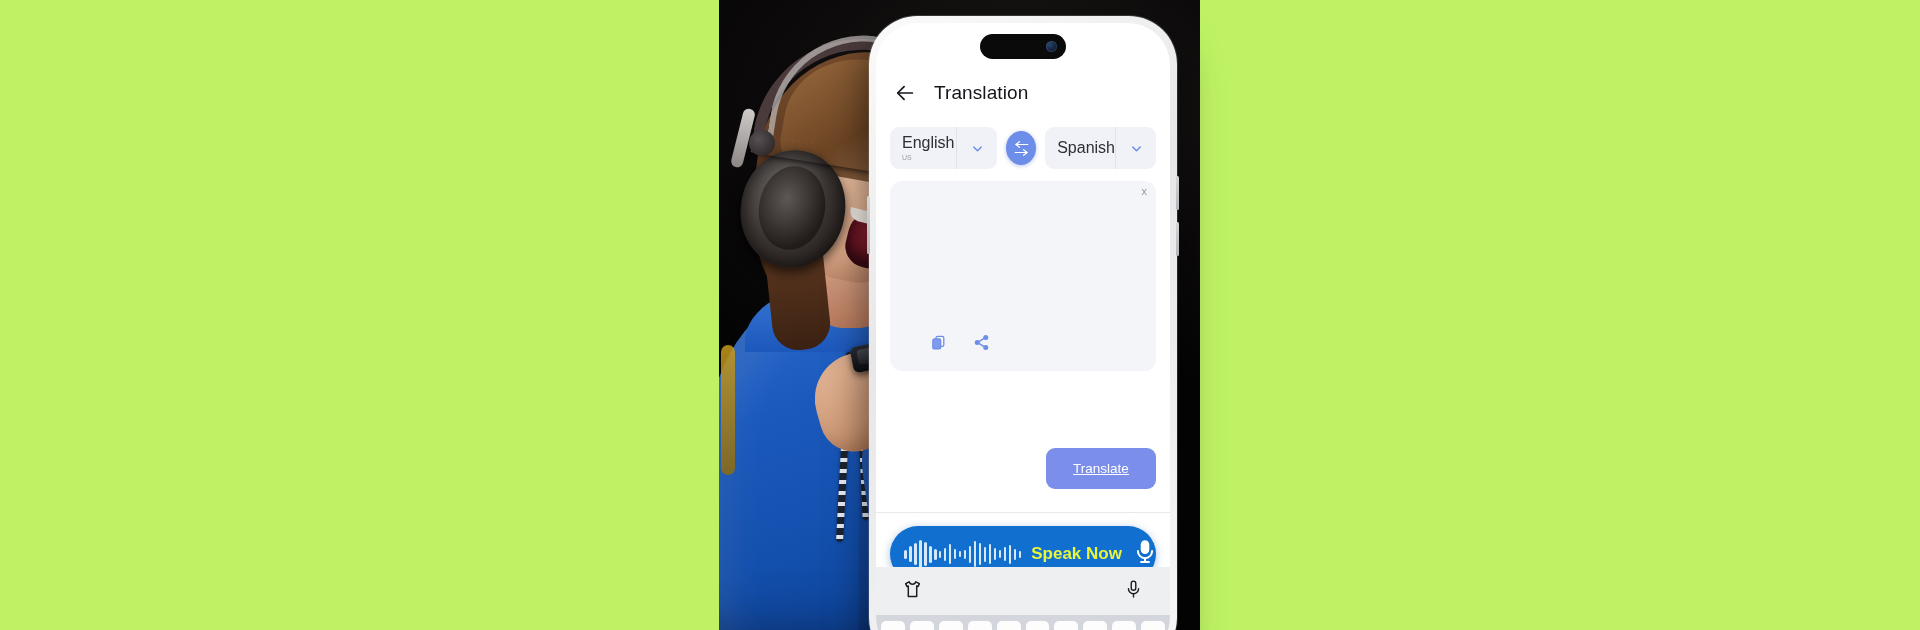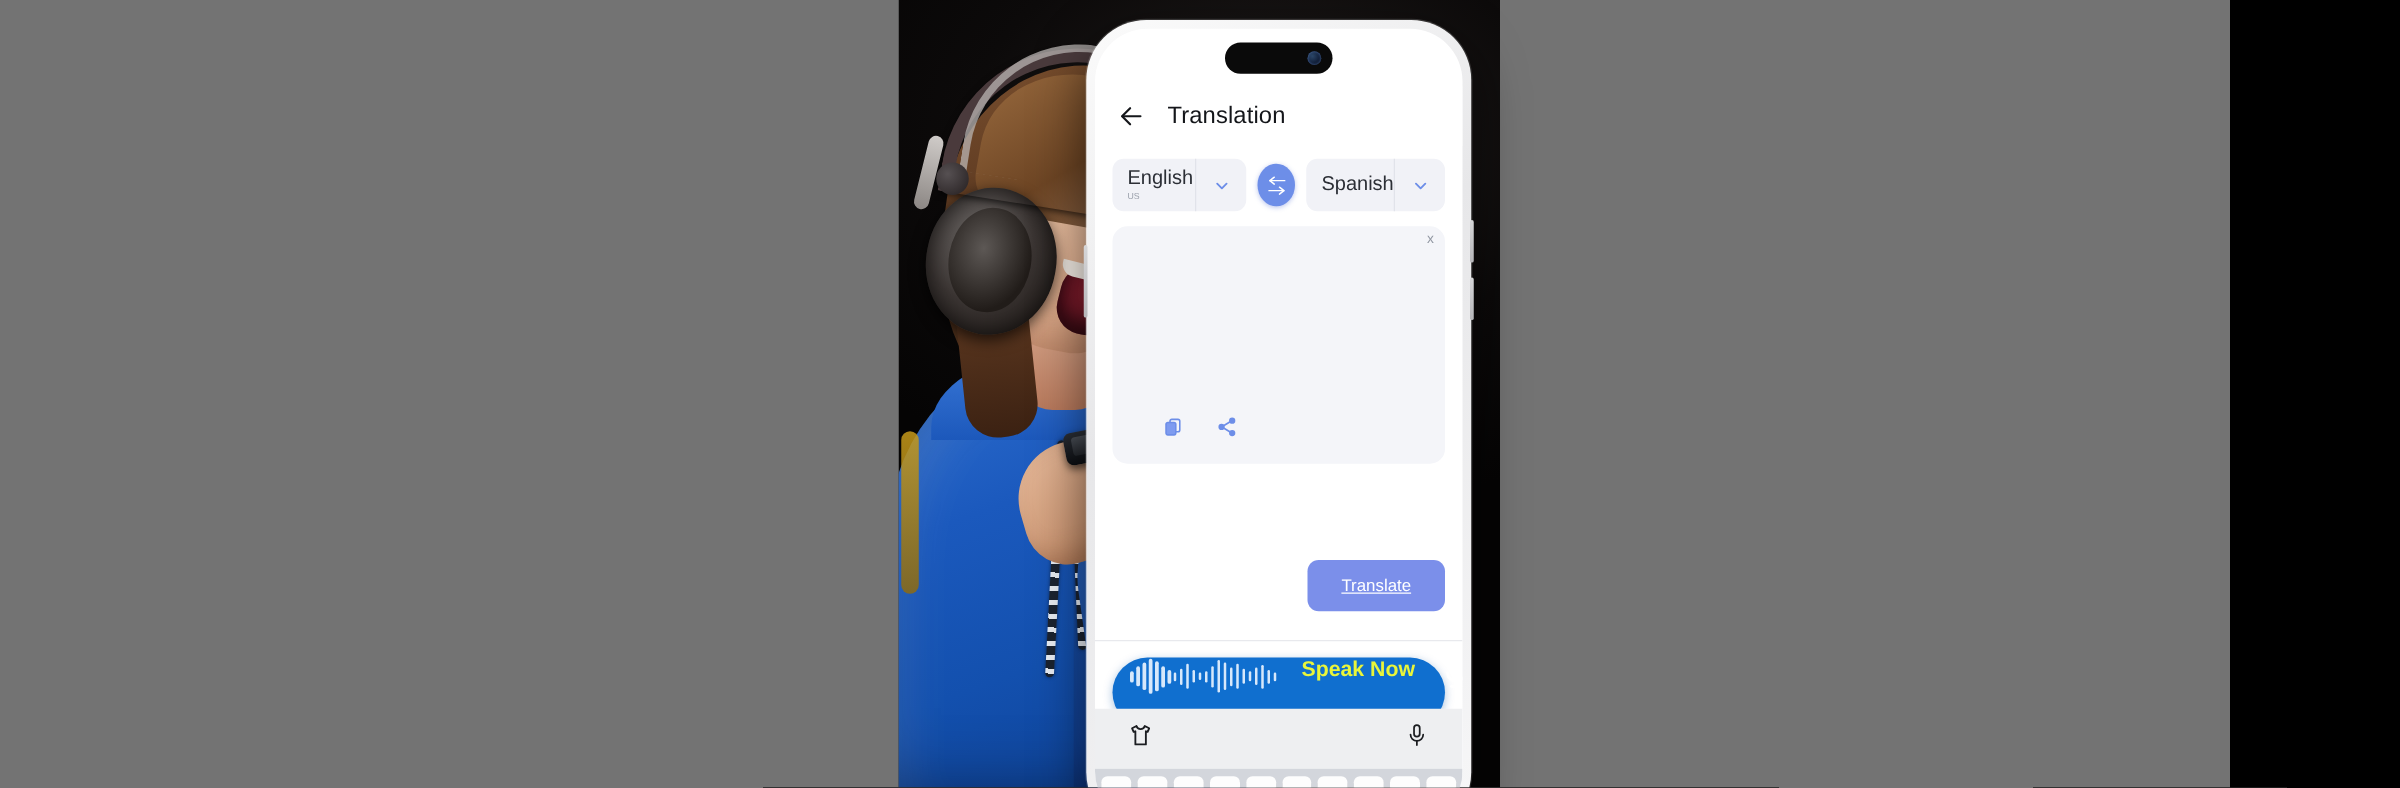--- a/index.html
+++ b/index.html
@@ -9,23 +9,23 @@
   }
   body {
     width: 1920px;
     height: 630px;
     overflow: hidden;
     font-family: "Liberation Sans", sans-serif;
   }
 
   #stage {
     position: relative;
-    width: 1784px;
+    width: 1920px;
     height: 630px;
-    background: #737373;
+    background: #bef264;
     overflow: hidden;
   }
 
   
   .photo-backdrop {
     position: absolute;
     left: 719px;
     top: 0;
     width: 481px;
     height: 630px;
@@ -493,24 +493,24 @@
     height: 56px;
     display: flex;
     justify-content: flex-end;
   }
   .speak-banner {
     width: 100%;
     height: 56px;
     background: #106fcf;
     border-radius: 30px;
     display: flex;
-    align-items: flex-start;
+    align-items: center;
     padding: 0 16px 0 14px;
     box-sizing: border-box;
-    gap: 20px;
+    gap: 10px;
     cursor: pointer;
     box-shadow: 0 2px 8px rgba(10,80,160,.35);
   }
   .wave {
     display: flex;
     align-items: center;
     gap: 2.4px;
     height: 30px;
     flex: 0 0 auto;
   }

